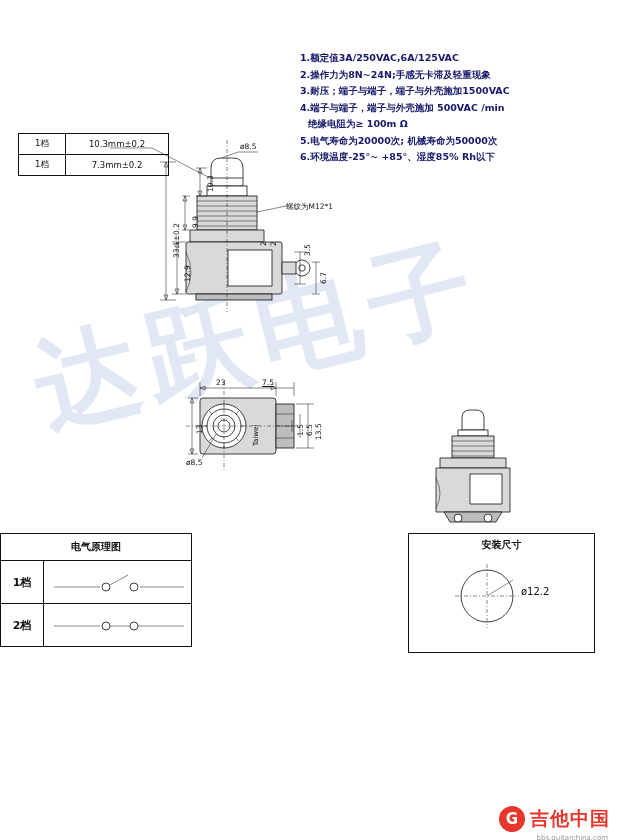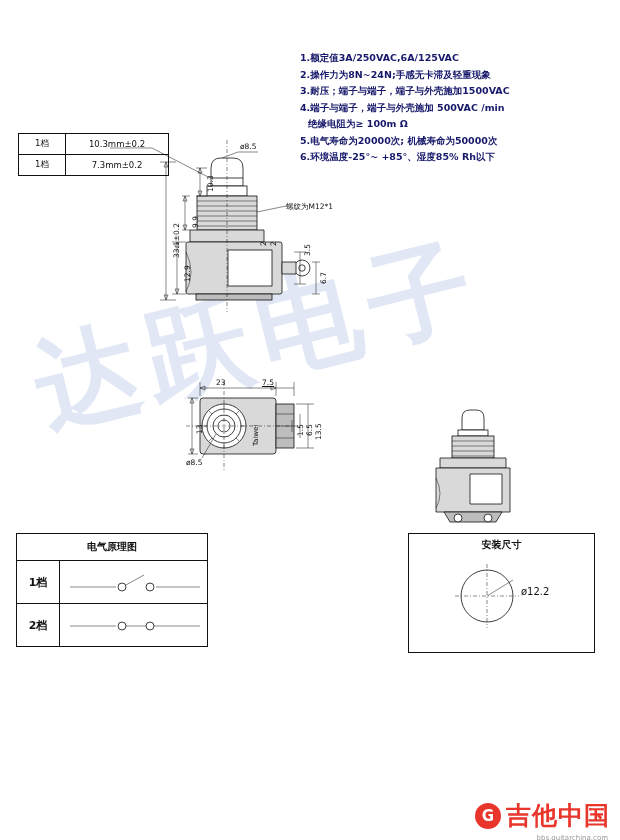--- a/index.html
+++ b/index.html
@@ -59,21 +59,21 @@
     padding:4px 6px;
     font-family:"DejaVu Sans", sans-serif;
     white-space:nowrap;
   }
   .tol-table td.k{width:34px;text-align:center;}
   .tol-table td.v{width:90px;text-align:center;}
 
   
   .sch{
     position:absolute;
-    left:16px; top:533px;
+    left:0; top:533px;
     width:190px;
     border:1px solid #111;
     background:#fff;
   }
   .sch-title{
     height:26px;
     border-bottom:1px solid #111;
     display:flex;align-items:center;justify-content:center;
     font-size:10px;font-weight:bold;
     font-family:"DejaVu Sans", sans-serif;
@@ -129,21 +129,21 @@
   }
   .footer .mark{
     width:26px;height:26px;border-radius:50%;
     background:#e8362c;color:#fff;
     display:flex;align-items:center;justify-content:center;
     font-size:15px;font-weight:bold;
     font-family:"DejaVu Sans", sans-serif;
     margin-right:5px;
   }
   .footer .txt{
-    font-size:25px;font-weight:bold;color:#e8362c;
+    font-size:19px;font-weight:bold;color:#e8362c;
     font-family:"DejaVu Sans", sans-serif;
     letter-spacing:1px;
   }
   .footer .url{
     position:absolute;right:2px;bottom:-10px;
     font-size:7px;color:#999;
     font-family:"DejaVu Sans", sans-serif;
   }
 
   svg{position:absolute;left:0;top:0;overflow:visible;}

